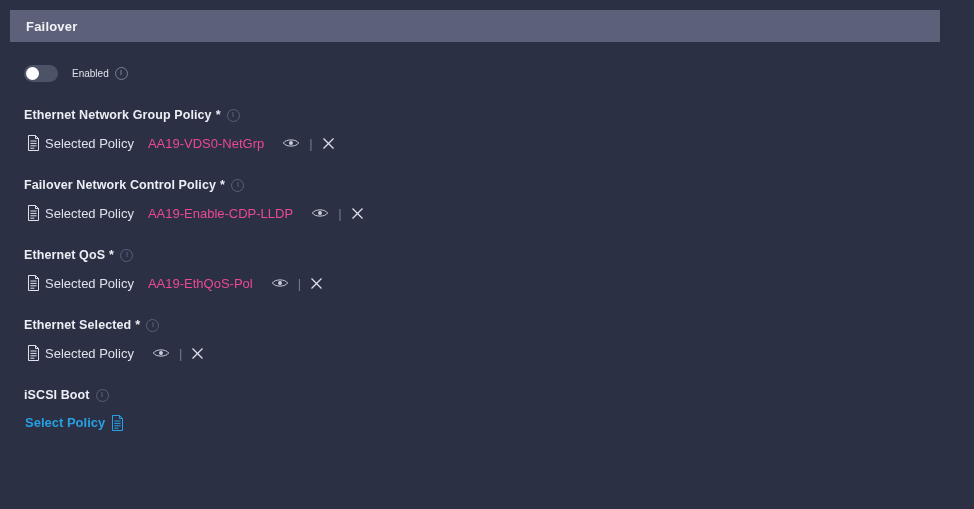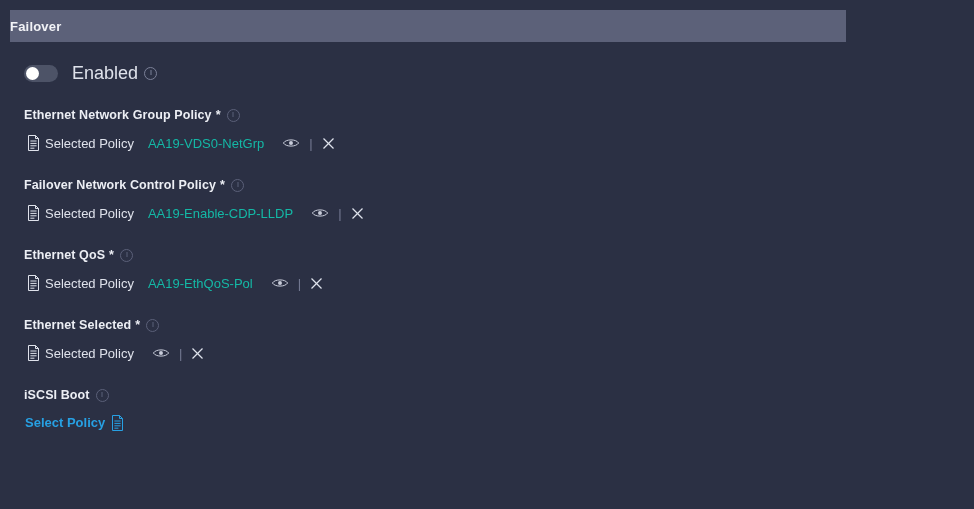--- a/index.html
+++ b/index.html
@@ -15,27 +15,27 @@
     overflow: hidden;
     position: relative;
     -webkit-font-smoothing: antialiased;
   }
 
   
   .section-header {
     position: absolute;
     left: 10px;
     top: 10px;
-    width: 836px;
+    width: 930px;
     height: 32px;
     background: #5c6179;
     display: flex;
     align-items: center;
     box-sizing: border-box;
-    padding-left: 0;
+    padding-left: 16px;
   }
   .section-header-title {
     font-size: 13px;
     font-weight: bold;
     color: #f2f3f7;
     letter-spacing: 0.2px;
   }
 
   
   .panel-body {
@@ -67,21 +67,21 @@
   .toggle-knob {
     position: absolute;
     left: 2px;
     top: 2px;
     width: 13px;
     height: 13px;
     border-radius: 50%;
     background: #ffffff;
   }
   .toggle-label {
-    font-size: 18px;
+    font-size: 10px;
     color: #dfe2eb;
     margin-left: 14px;
   }
 
   
   .info-icon {
     display: inline-block;
     width: 11px;
     height: 11px;
     border: 1px solid #5b6079;
@@ -138,21 +138,21 @@
     height: 16px;
     flex: 0 0 auto;
     margin-right: 5px;
   }
   .policy-tag {
     font-size: 13px;
     color: #dfe2eb;
   }
   .policy-value {
     font-size: 13px;
-    color: #14b8a6;
+    color: #ec4899;
     margin-left: 14px;
     white-space: nowrap;
   }
   .row-actions {
     display: flex;
     align-items: center;
     margin-left: 18px;
   }
   .eye-btn {
     width: 18px;

